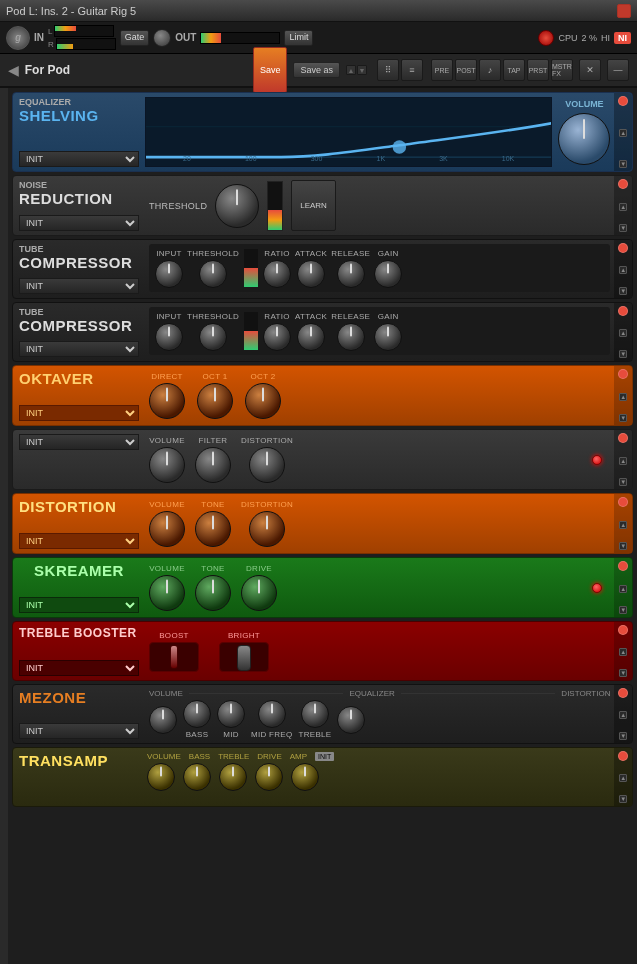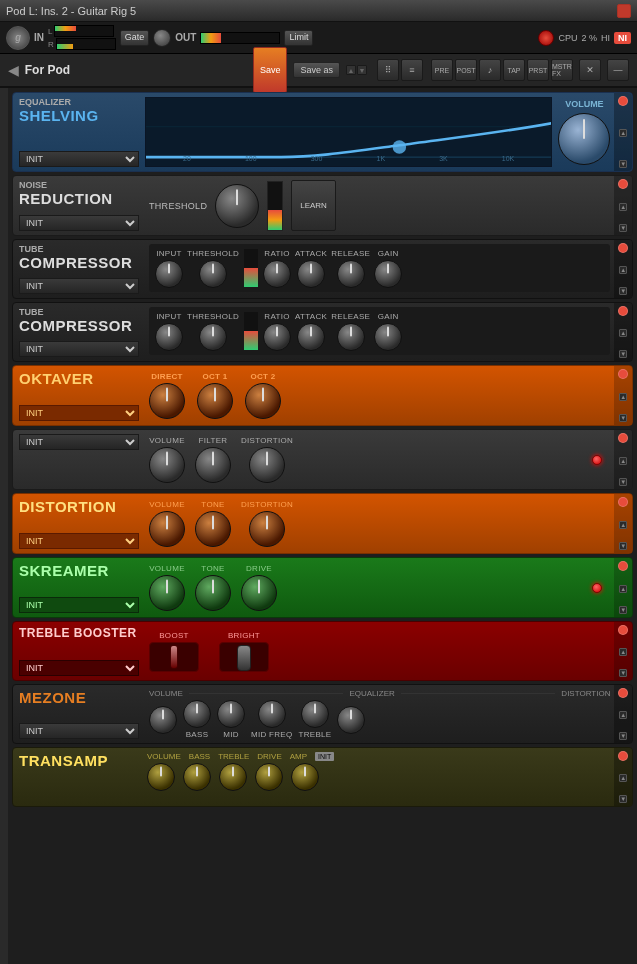--- a/index.html
+++ b/index.html
@@ -334,21 +334,21 @@
       background: linear-gradient(to top, #2ecc71, #e74c3c);
       height: 50%;
     }
 
     
     .ok-row {
       background: linear-gradient(to bottom, #d35400, #a04000);
       border: 1px solid #7a3000;
     }
     .ok-row .plugin-name { color: #ffd070; }
-    .ok-row .ctrl-label { color: #ffa050; font-weight: bold; }
+    .ok-row .ctrl-label { color: #ffa050; }
 
     
     .cat-row {
       background: linear-gradient(to bottom, #3a3a3a, #2a2a2a);
       border: 1px solid #1a1a1a;
     }
     .cat-row .plugin-name { color: #ddd; }
     .cat-icon {
       width: 18px; height: 18px;
       display: inline-block;
@@ -368,21 +368,21 @@
       border: 1px solid #7a3000;
     }
     .dist-row .plugin-name { color: #ffe080; }
     .dist-row .ctrl-label { color: #ffa050; }
 
     
     .sk-row {
       background: linear-gradient(to bottom, #1a7a1a, #0f5a0f);
       border: 1px solid #0a3a0a;
     }
-    .sk-row .plugin-name { color: #aaffaa; }
+    .sk-row .plugin-name { color: #aaffaa; text-align: center; }
     .sk-row .ctrl-label { color: #88cc88; }
 
     
     .tb-row {
       background: linear-gradient(to bottom, #8b0000, #6a0000);
       border: 1px solid #4a0000;
     }
     .tb-row .plugin-name { color: #ffcccc; }
     .tb-row .ctrl-label { color: #ff9999; }
 

